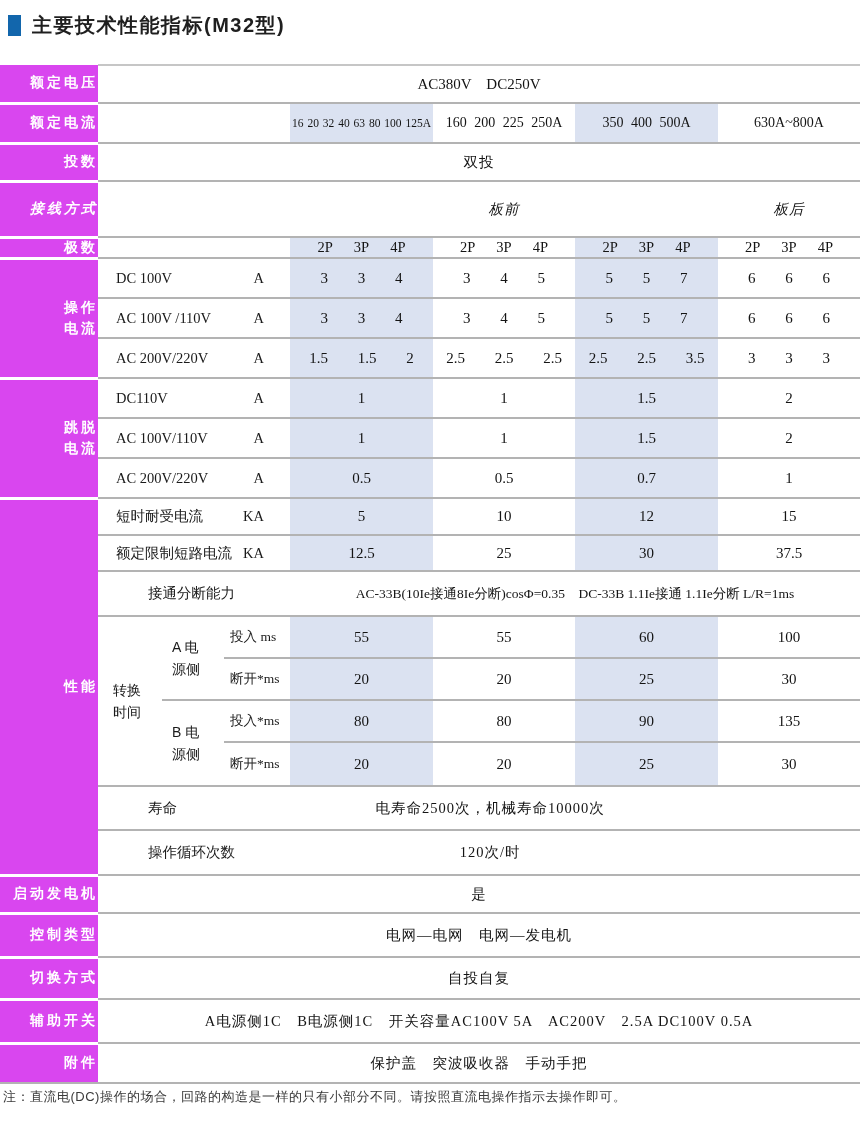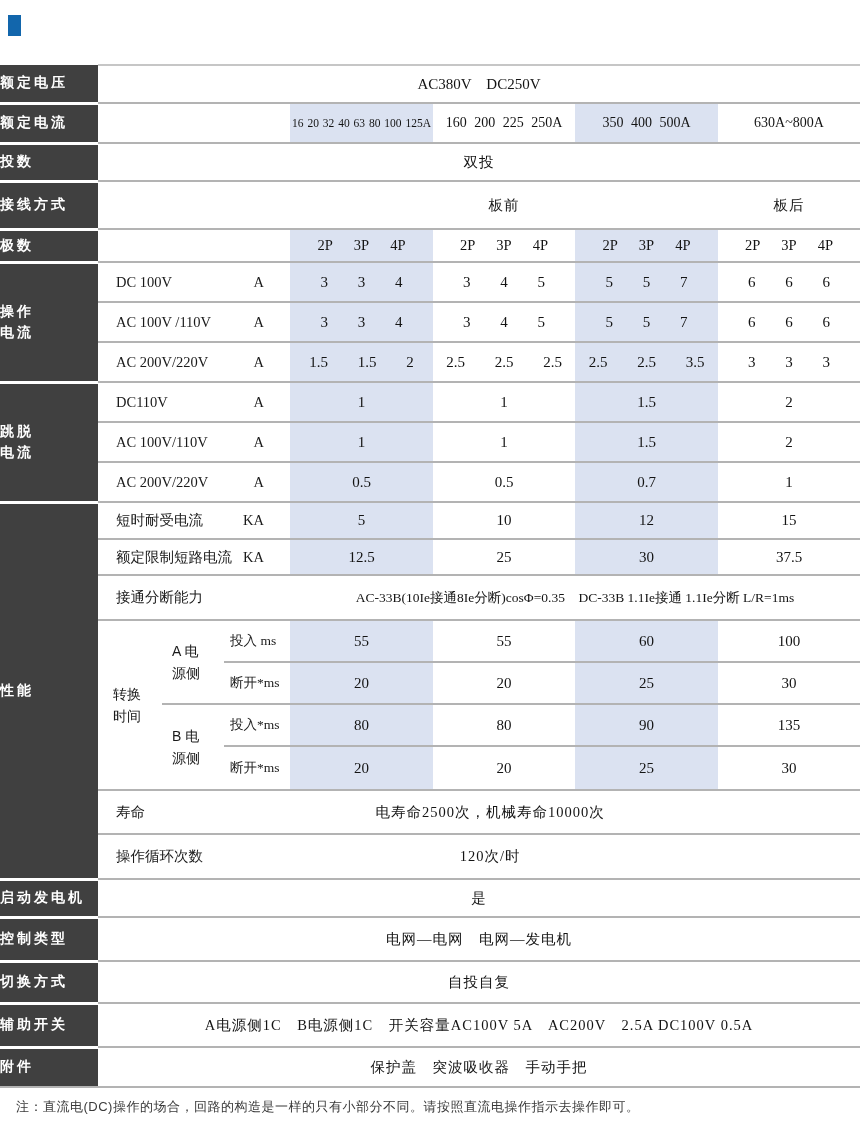--- a/index.html
+++ b/index.html
@@ -7,62 +7,63 @@
 
   
   .title-row{display:flex;align-items:center;gap:11px;padding:9px 0 0 8px;height:32px;}
   .bullet{width:13px;height:21px;background:#1266ac;flex:0 0 auto;}
   .title-text{font-size:20px;font-weight:bold;color:#1f1f1f;letter-spacing:1.5px;}
 
   
   table.spec{border-collapse:collapse;table-layout:fixed;width:860px;margin-top:23px;}
   td,th{padding:0;vertical-align:middle;}
 
-  th.thb{background:#404040;color:#ffffff;font-weight:bold;font-size:14px;
-         letter-spacing:3px;text-align:left;border-bottom:3px solid #ffffff;}
+  th.thb{background:#d946ef;color:#ffffff;font-weight:bold;font-size:14px;
+         letter-spacing:3px;text-align:right;border-bottom:3px solid #ffffff;}
   th.two{white-space:pre-line;line-height:21px;}
 
   td{border-bottom:2px solid #b3b3b3;}
   tr.rtop td{border-top:2px solid #c6c6c6;}
   tr.rlast td,tr.rlast th{border-bottom:2px solid #b3b3b3;}
 
   td.lb{background:#dbe2f1;}
   td.d{text-align:center;font-family:"Liberation Serif",serif;font-size:15px;color:#141414;margin-top:37px;}
   td.d.triple{word-spacing:26px;}
   td.d.poles{word-spacing:18px;font-size:14.5px;}
   td.d.amps0{font-size:11.5px;word-spacing:1px;}
   td.d.amps{font-size:14px;word-spacing:4px;}
 
   td.sub{font-family:"Liberation Serif",serif;font-size:14.5px;}
   .sw{display:flex;justify-content:space-between;align-items:center;padding:0 26px 0 18px;}
   .sn{white-space:nowrap;}
   .su{white-space:nowrap;}
-  .nameonly{padding-left:18px;}
+  .nameonly{padding-left:18px;margin-left:32px;}
 
   td.full{text-align:center;font-family:"Liberation Serif",serif;font-size:15px;color:#141414;}
   td.full.cjk{font-size:14.5px;letter-spacing:1px;}
   td.pullL{padding-right:170px;font-family:Liberation Serif, serif;}
   td.cap{font-size:13.5px;}
 
   td.tt-main{font-size:14px;white-space:pre-line;line-height:22px;text-align:left;padding-left:15px;}
   td.tt-side{font-size:14px;white-space:pre-line;line-height:22px;text-align:left;padding-left:10px;}
   td.tt-act{font-size:13.5px;text-align:left;padding-left:6px;font-family:"Liberation Serif",serif;}
 
   
-  tr.h36{height:36px;} tr.h37{height:37px;} tr.h38{height:38px;} tr.h39{height:33px;padding-left:28px;}
+  tr.h36{height:36px;} tr.h37{height:37px;} tr.h38{height:38px;} tr.h39{height:21px;padding-left:28px;}
   tr.h40{height:40px;} tr.h42{height:42px;} tr.h44{height:44px;}
-  tr.h45{height:45px;} tr.h46{height:48px;}
-
-  .note{margin-top:10px;padding-left:16px;font-size:13px;color:#3a3a3a;letter-spacing:0.5px;}
+  tr.h45{height:45px;} tr.h46{height:56px;font-style:italic;}
+
+  .note{margin-top:4px;padding-left:3px;font-size:13px;color:#3a3a3a;letter-spacing:0.5px;}
 </style>
 </head>
 <body>
 
 <div class="title-row">
   <span class="bullet"></span>
+  <span class="title-text">主要技术性能指标(M32型)</span>
 </div>
 
 <table class="spec">
   <colgroup>
     <col style="width:98px">
       <col style="width:64px">
       <col style="width:62px">
       <col style="width:66px">
     <col style="width:143px">
       <col style="width:142px">

